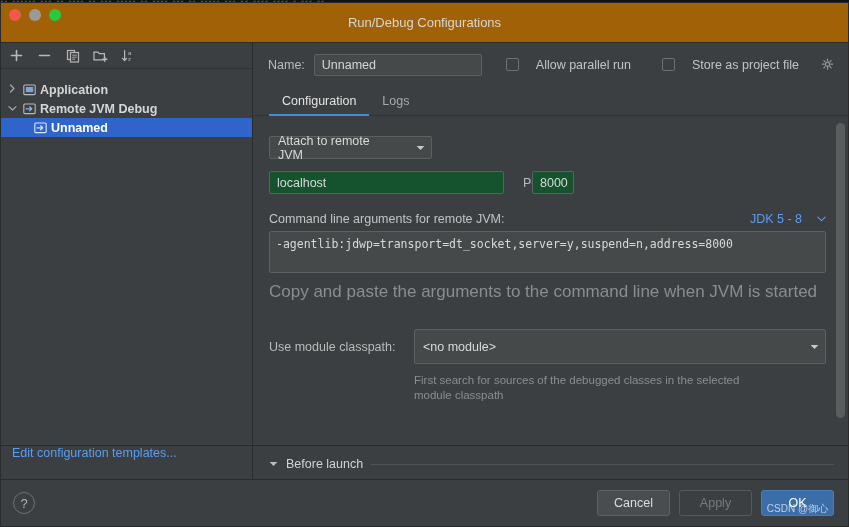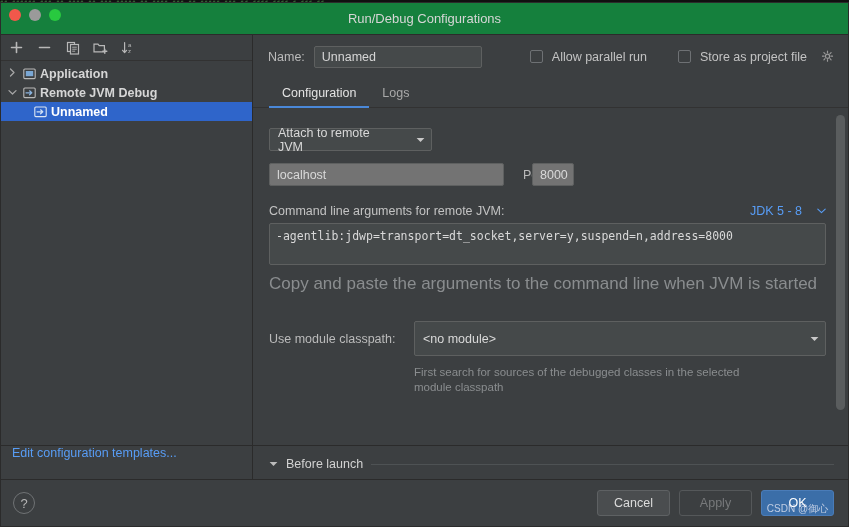--- a/index.html
+++ b/index.html
@@ -34,22 +34,22 @@
     position: absolute;
     left: 0; top: 2px;
     width: 849px; height: 525px;
     background: #3c3f41;
     border: 1px solid #2b2b2b;
     display: flex; flex-direction: column;
     overflow: hidden;
   }
   
   #titlebar {
-    height: 32px;
-    background: #15803d;
+    height: 40px;
+    background: #a16207;
     border-bottom: 1px solid #2b2b2b;
     position: relative;
     flex: none;
     display: flex; align-items: center;
   }
   #traffic-lights {
     position: absolute; left: 8px; top: 0; height: 24px;
     display: flex; align-items: center; gap: 8px;
   }
   .light { width: 12px; height: 12px; border-radius: 50%; }
@@ -74,21 +74,21 @@
     display: flex; align-items: center;
     gap: 11px; padding-left: 7px;
     border-bottom: 1px solid #323232;
   }
   .tb-icon {
     width: 17px; height: 17px;
     display: flex; align-items: center; justify-content: center;
     color: #b8b8b8;
   }
   #tree {
-    flex: 1; overflow: hidden; padding-top: 3px;
+    flex: 1; overflow: hidden; padding-top: 3px; margin-top: 8px;
   }
   .tree-row {
     height: 19px; display: flex; align-items: center;
     color: #d6d6d6; font-size: 12.5px; font-weight: bold;
     padding-left: 4px;
   }
   .tree-row.selected { background: #2f65ca; color: #ffffff; }
   .tree-row .twisty {
     width: 15px; flex: none; text-align: center;
     color: #a0a0a0; font-size: 9px;
@@ -124,21 +124,21 @@
   #name-input {
     width: 168px; height: 22px;
     background: #45494a;
     border: 1px solid #5e6060;
     border-radius: 2px;
     color: #d6d6d6; font-size: 12.5px;
     padding: 0 7px;
     display: flex; align-items: center;
   }
   .checkbox-wrap {
-    display: flex; align-items: center; gap: 9px;
+    display: flex; align-items: center; gap: 17px;
     color: #c3c3c3; font-size: 12.5px; white-space: nowrap;
   }
   .checkbox {
     width: 13px; height: 13px; flex: none;
     border: 1px solid #6e7174;
     border-radius: 2px;
     background: #3c3f41;
   }
   #gear-icon { margin-left: 5px; color: #9a9a9a; display:flex; align-items:center; }
   #name-spacer { flex: 1; }
@@ -178,21 +178,21 @@
     height: 23px; background: #45494a;
     border: 1px solid #5e6060; border-radius: 2px;
     color: #d9d9d9; font-size: 12.5px;
     display: flex; align-items: center;
     padding: 0 6px 0 8px;
     gap: 28px;
   }
   #debugger-select { width: 163px; justify-content: space-between; }
   .caret { color: #c9c9c9; font-size: 9px; margin-left: 6px; }
   .text-input {
-    height: 23px; background: #737373;
+    height: 23px; background: #14532d;
     border: 1px solid #5e6060; border-radius: 2px;
     color: #d9d9d9; font-size: 12.5px;
     display: flex; align-items: center; padding: 0 7px;
   }
   #host-input { width: 235px; }
   #port-input { width: 42px; }
   .lbl-port { margin: 0 9px 0 19px; }
   #cmdline-header {
     display: flex; align-items: baseline;
     margin-top: 18px; margin-bottom: 5px;

